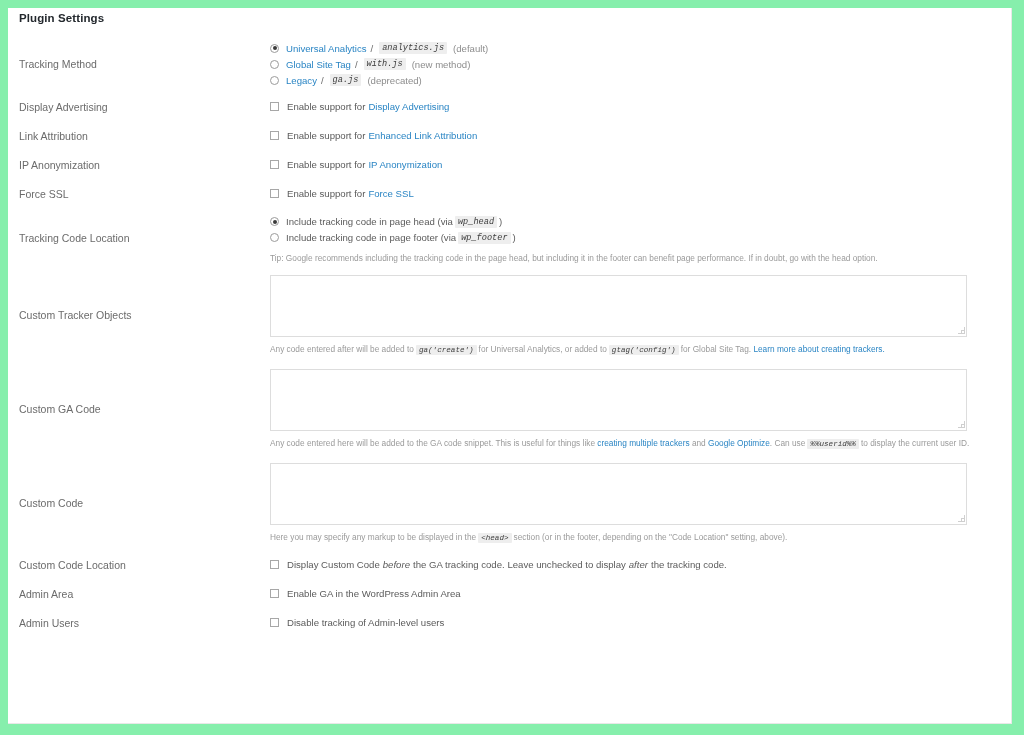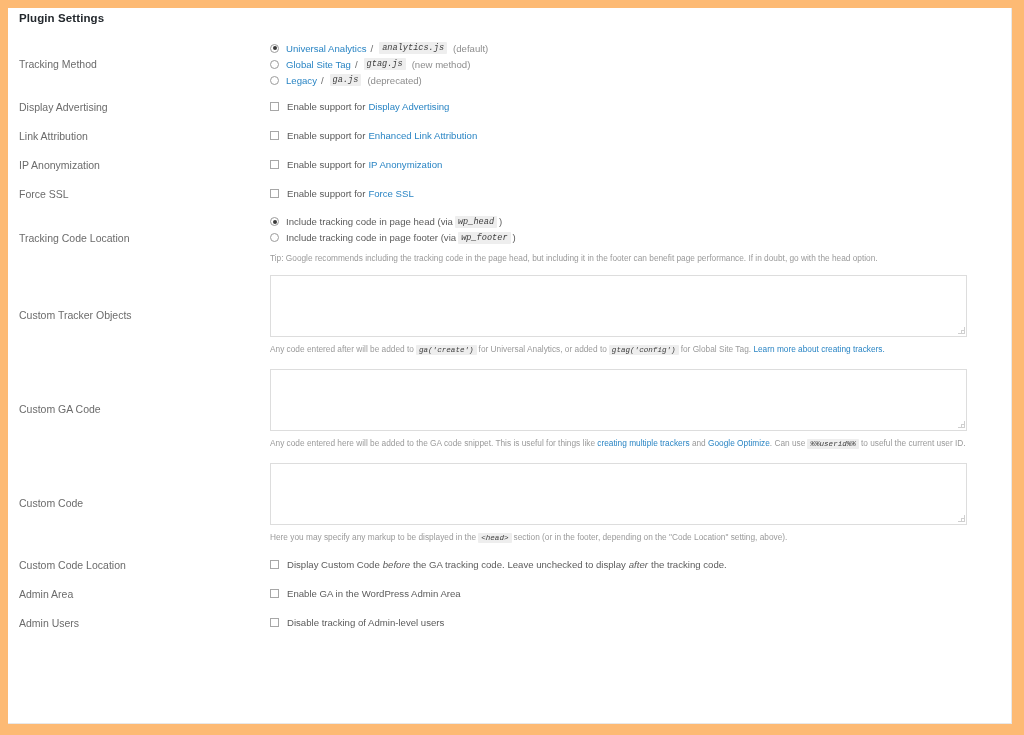--- a/index.html
+++ b/index.html
@@ -10,21 +10,21 @@
     background: #f1f1f1;
     font-family: "Liberation Sans", sans-serif;
     -webkit-font-smoothing: antialiased;
   }
   * { box-sizing: border-box; }
 
   .page {
     position: relative;
     width: 1024px;
     height: 735px;
-    background: #fdba74;
+    background: #86efac;
     overflow: hidden;
   }
 
   .card {
     position: absolute;
     left: 8px;
     top: 8px;
     width: 1004px;
     height: 716px;
     background: #ffffff;
@@ -239,21 +239,21 @@
               <span class="radio checked"></span>
               <span class="lnk">Universal Analytics</span>
               <span style="margin:0 4px;color:#6b6b6b">/</span>
               <code class="code">analytics.js</code>
               <span class="muted" style="margin-left:4px">(default)</span>
             </div>
             <div class="opt-line">
               <span class="radio"></span>
               <span class="lnk">Global Site Tag</span>
               <span style="margin:0 4px;color:#6b6b6b">/</span>
-              <code class="code">gtag.js</code>
+              <code class="code">with.js</code>
               <span class="muted" style="margin-left:4px">(new method)</span>
             </div>
             <div class="opt-line">
               <span class="radio"></span>
               <span class="lnk">Legacy</span>
               <span style="margin:0 4px;color:#6b6b6b">/</span>
               <code class="code">ga.js</code>
               <span class="muted" style="margin-left:4px">(deprecated)</span>
             </div>
           </td>
@@ -350,21 +350,21 @@
                   <i></i>
                   <i></i>
                   <i></i>
                   <i></i>
                 </span>
             </div>
             <div class="desc">
               <span>Any code entered here will be added to the GA code snippet. This is useful for things like</span>
               <span class="lnk">creating multiple trackers</span>
               <span>and</span>
-              <span class="lnk">Google Optimize</span><span>. Can use</span><code class="code">%%userid%%</code><span>to useful the current user ID.</span>
+              <span class="lnk">Google Optimize</span><span>. Can use</span><code class="code">%%userid%%</code><span>to display the current user ID.</span>
             </div>
           </td>
         </tr>
 
         <tr>
           <th class="label-cell" style="height:94px">Custom Code</th>
           <td class="field-cell ta-cell" style="height:94px">
             <div class="ta-wrap">
               <textarea class="ta" style=""></textarea>
               <span class="grip">

